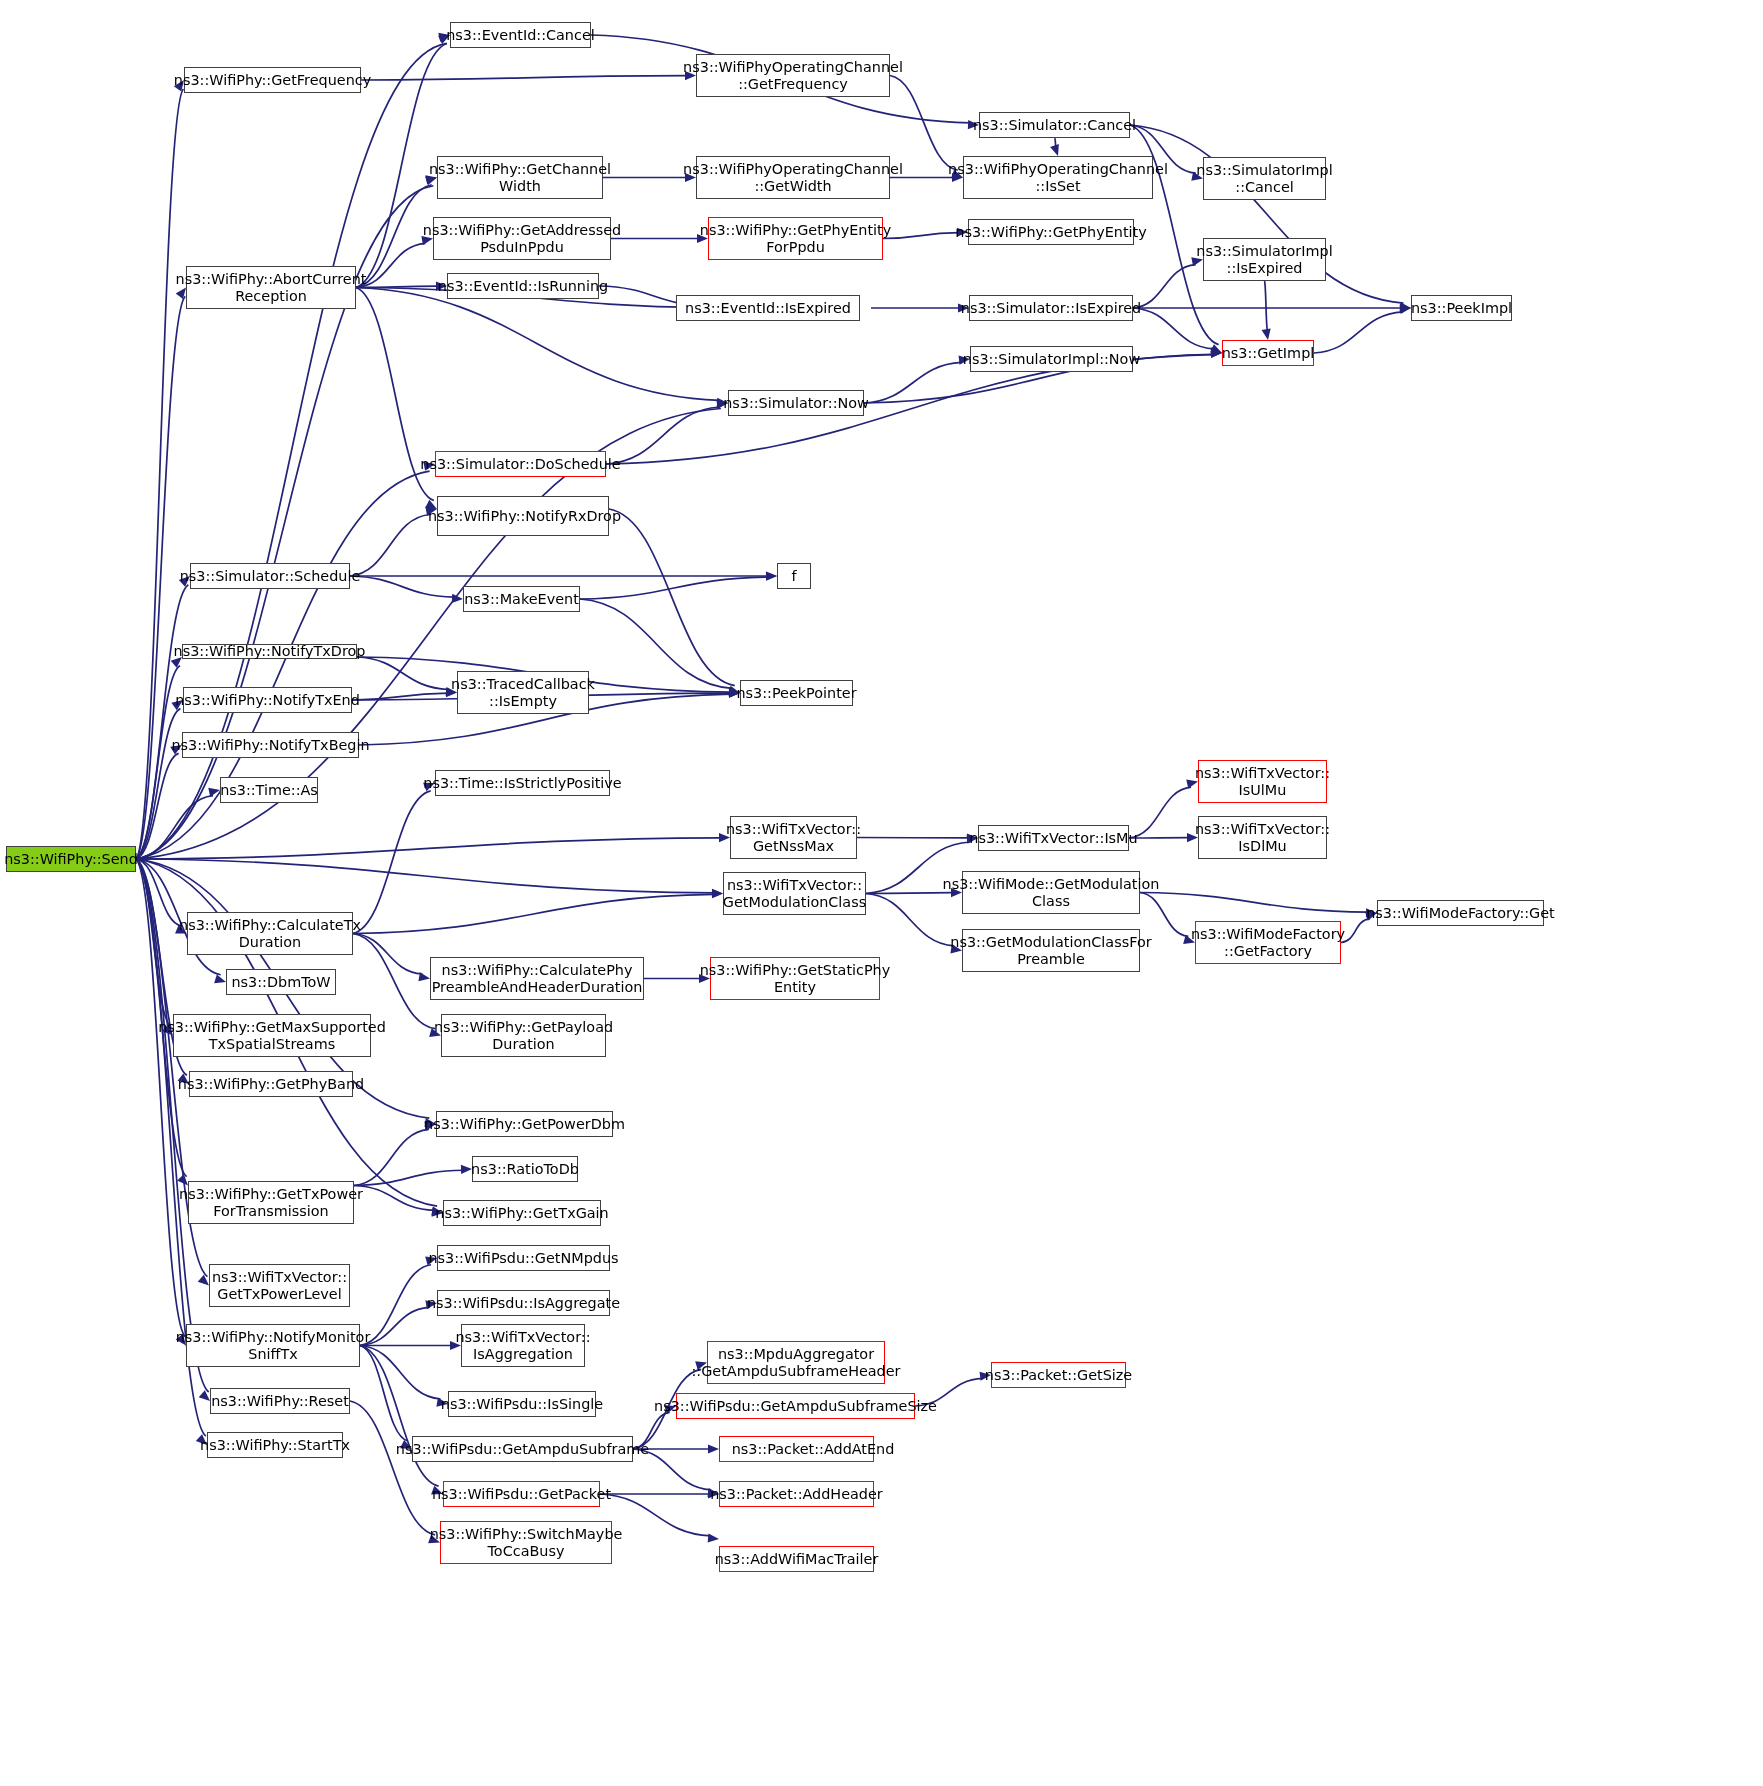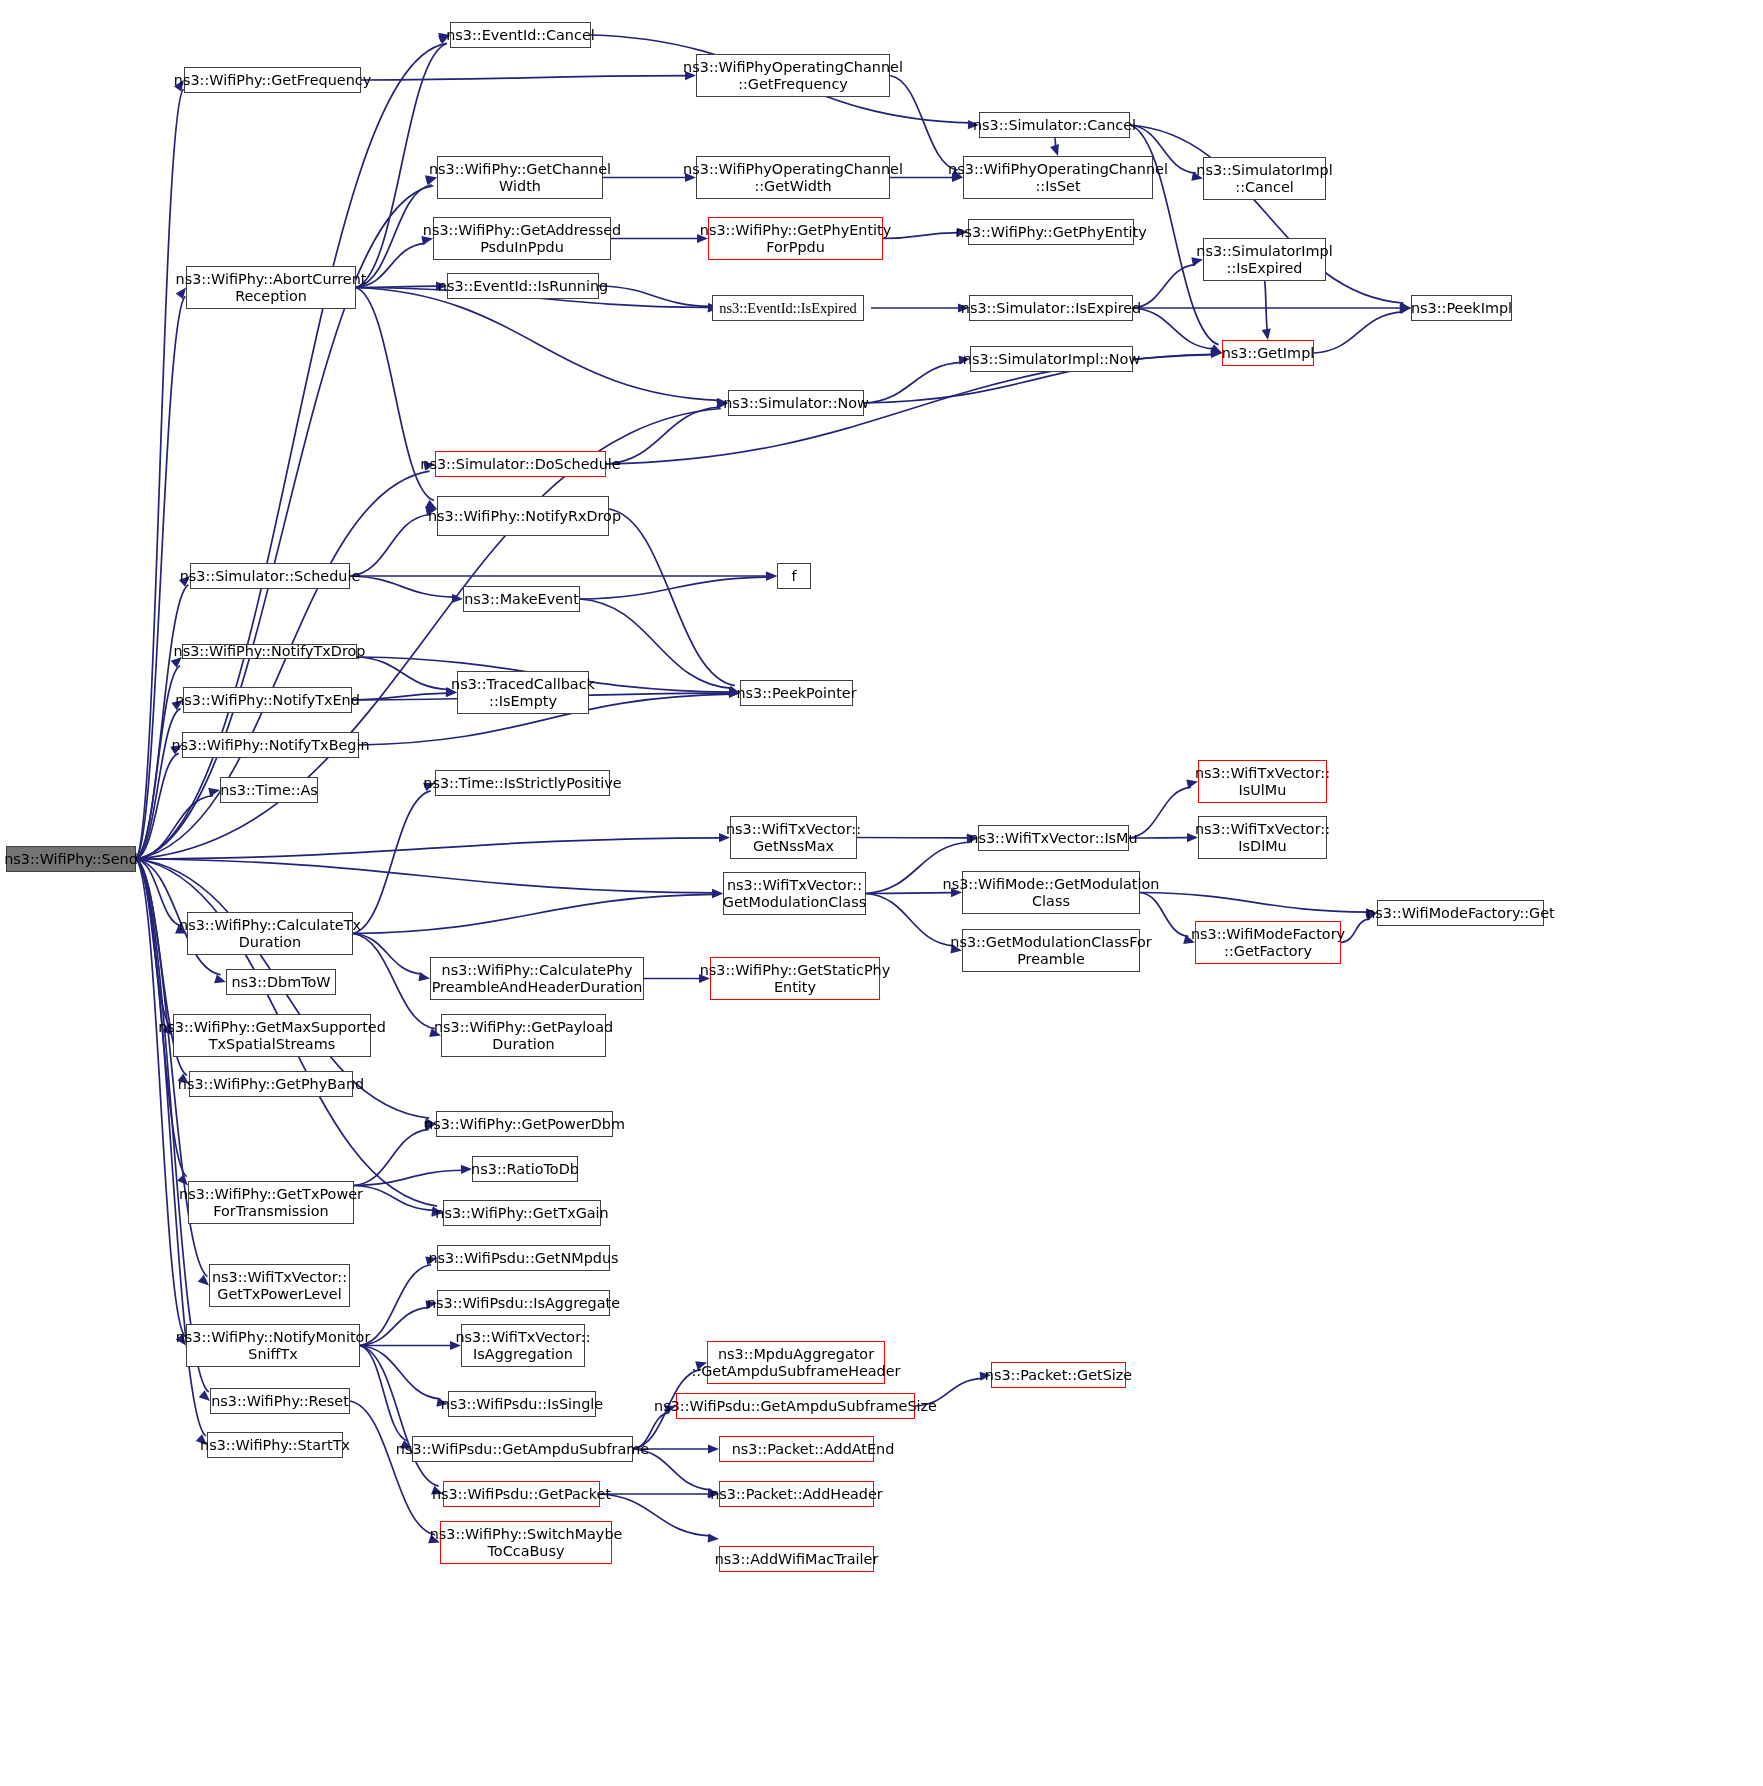--- a/index.html
+++ b/index.html
@@ -4,21 +4,21 @@
 <style>
   html,body{margin:0;padding:0;background:#ffffff;}
   body{width:1763px;height:1786px;position:relative;
        font-family:"DejaVu Sans","Liberation Sans",sans-serif;}
   #graph{position:absolute;left:0;top:0;width:1763px;height:1786px;}
   .node{position:absolute;box-sizing:border-box;background:#ffffff;
         border:1.4px solid #404040;display:flex;align-items:center;
         justify-content:center;text-align:center;line-height:1.12;
         font-size:14.4px;color:#000000;padding:1px 3px;white-space:pre-line;}
   .node.red{border-color:#ff0000;border-width:1.6px;}
-  .node.root{background:#737373;border-color:#404040;}
+  .node.root{background:#84cc16;border-color:#404040;}
   svg.edges{position:absolute;left:0;top:0;width:1763px;height:1786px;
             pointer-events:none;overflow:visible;}
   svg.edges path{fill:none;stroke:#232377;stroke-width:1.7px;}
   svg.edges polygon{fill:#232377;stroke:none;}
 </style>
 </head>
 <body>
 
 <div id="graph">
   <svg class="edges" id="edge-layer" viewBox="0 0 1763 1786">
@@ -230,21 +230,21 @@
     <div class="node" style="left: 433px; top: 217px; width: 178px; height: 43px;">ns3::WifiPhy::GetAddressed
 PsduInPpdu</div>
     <div class="node red" style="left: 708px; top: 217px; width: 175px; height: 43px;">ns3::WifiPhy::GetPhyEntity
 ForPpdu</div>
     <div class="node" style="left: 968px; top: 219px; width: 166px; height: 26px;">ns3::WifiPhy::GetPhyEntity</div>
     <div class="node" style="left: 1203px; top: 238px; width: 123px; height: 43px;">ns3::SimulatorImpl
 ::IsExpired</div>
     <div class="node" style="left: 186px; top: 266px; width: 170px; height: 43px;">ns3::WifiPhy::AbortCurrent
 Reception</div>
     <div class="node" style="left: 447px; top: 273px; width: 152px; height: 26px;">ns3::EventId::IsRunning</div>
-    <div class="node" style="left: 712px; top: 295px; width: 152px; height: 26px; font-family: Liberation Serif, serif;">ns3::EventId::IsExpired</div>
+    <div class="node" style="left: 676px; top: 295px; width: 184px; height: 26px;">ns3::EventId::IsExpired</div>
     <div class="node" style="left: 969px; top: 295px; width: 164px; height: 26px;">ns3::Simulator::IsExpired</div>
     <div class="node" style="left: 1411px; top: 295px; width: 101px; height: 26px;">ns3::PeekImpl</div>
     <div class="node red" style="left: 1222px; top: 340px; width: 92px; height: 26px;">ns3::GetImpl</div>
     <div class="node" style="left: 970px; top: 346px; width: 163px; height: 26px;">ns3::SimulatorImpl::Now</div>
     <div class="node" style="left: 728px; top: 390px; width: 136px; height: 26px;">ns3::Simulator::Now</div>
     <div class="node red" style="left: 435px; top: 451px; width: 171px; height: 26px;">ns3::Simulator::DoSchedule</div>
     <div class="node" style="left: 437px; top: 496px; width: 172px; height: 40px; padding-left: 6px;">ns3::WifiPhy::NotifyRxDrop</div>
     <div class="node" style="left: 190px; top: 563px; width: 160px; height: 26px;">ns3::Simulator::Schedule</div>
     <div class="node" style="left: 777px; top: 563px; width: 34px; height: 26px;">f</div>
     <div class="node" style="left: 463px; top: 586px; width: 117px; height: 26px;">ns3::MakeEvent</div>

